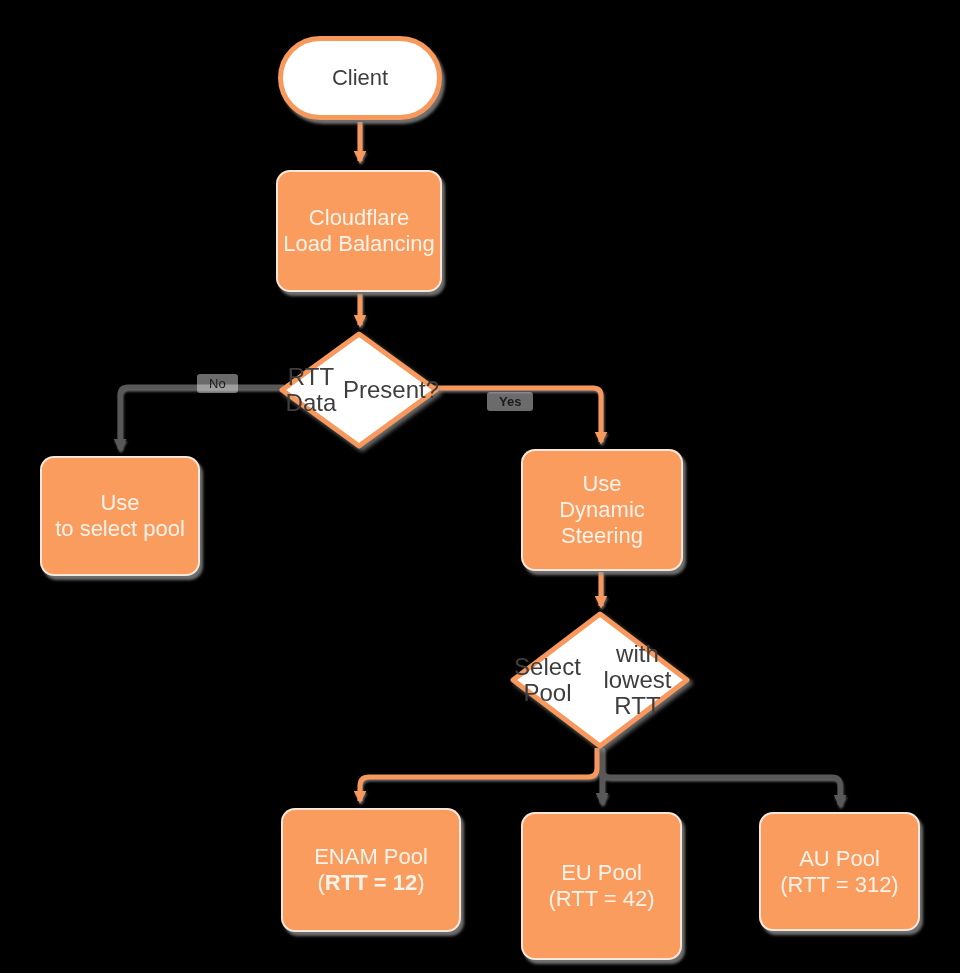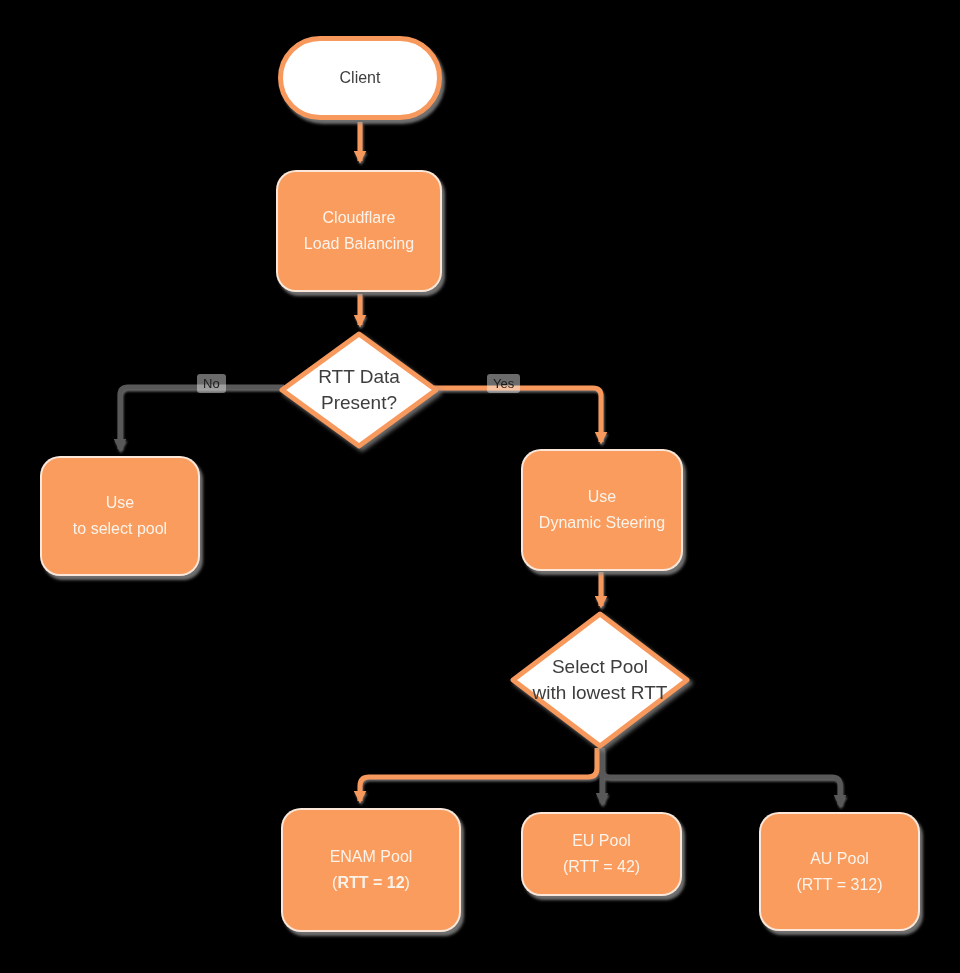--- a/index.html
+++ b/index.html
@@ -12,51 +12,51 @@
   }
   #connectors {
     position: absolute; left: 0; top: 0; z-index: 1;
   }
   .node {
     position: absolute; z-index: 2;
     display: flex; flex-direction: column;
     align-items: center; justify-content: center;
     text-align: center;
     box-sizing: border-box;
-    font-size: 16px; line-height: 26px;
+    font-size: 22px; line-height: 26px;
   }
   .box {
     background: #F99C5E;
     border: 2px solid rgba(250,244,238,0.85);
-    border-radius: 20px;
+    border-radius: 14px;
     color: #FBF3EA;
     box-shadow: 3px 4px 3px rgba(150,150,150,0.75);
   }
   .stadium {
     background: #FFFFFF;
     border: 5px solid #F7985C;
     border-radius: 42px;
     color: #3E3E3E;
     box-shadow: 3px 4px 3px rgba(150,150,150,0.75);
   }
   .diamond { position: absolute; z-index: 2; }
   .diamond svg { filter: drop-shadow(3px 3px 2px rgba(150,150,150,0.7)); display: block; }
   .dtext {
     position: absolute; inset: 0;
-    display: flex; flex-direction: column;
+    display: flex; flex-direction: row;
     align-items: center; justify-content: center;
     text-align: center;
-    color: #3E3E3E; font-size: 19px; line-height: 26px;
+    color: #3E3E3E; font-size: 24px; line-height: 26px;
   }
   .edge-label {
     position: absolute; z-index: 3;
     background: rgba(255,255,255,0.42);
     color: #1C1C1C;
     font-size: 13px; line-height: 15px;
-    padding: 2px 6px;
+    padding: 2px 12px;
     border-radius: 3px;
   }
   .bold { font-weight: bold; }
 </style>
 </head>
 <body>
 
 <svg id="connectors" width="960" height="973" viewBox="0 0 960 973">
   <defs>
     <marker id="arrow-o" viewBox="0 0 10 10" refX="8" refY="5" markerWidth="13" markerHeight="13" markerUnits="userSpaceOnUse" orient="auto">
@@ -94,21 +94,21 @@
   <svg width="160" height="118" viewBox="0 0 160 118">
     <polygon points="80,3 157,59 80,115 3,59" fill="#FFFFFF" stroke="#F7985C" stroke-width="5" stroke-linejoin="round"></polygon>
   </svg>
   <div class="dtext">
     <div>RTT Data</div>
     <div>Present?</div>
   </div>
 </div>
 
 <div class="edge-label" style="left:197px; top:374px;">No</div>
-<div class="edge-label" style="left:487px; top:374px;">Yes</div>
+<div class="edge-label" style="left:487px; top:392px;font-weight:bold;">Yes</div>
 
 <div class="node box" style="left:40px; top:456px; width:160px; height:120px;">
   <div>Use</div>
   <div>to select pool</div>
 </div>
 
 <div class="node box" style="left:521px; top:449px; width:162px; height:122px;">
   <div>Use</div>
   <div>Dynamic Steering</div>
 </div>
@@ -123,21 +123,21 @@
   </div>
 </div>
 
 <div class="node box" style="left:281px; top:808px; width:180px; height:124px;">
   <div>ENAM Pool</div>
   <div>
     <span>(</span><span class="bold">RTT = 12</span><span>)</span>
   </div>
 </div>
 
-<div class="node box" style="left:521px; top:812px; width:161px; height:84px;">
+<div class="node box" style="left:521px; top:812px; width:161px; height:148px;">
   <div>EU Pool</div>
   <div>(RTT = 42)</div>
 </div>
 
 <div class="node box" style="left:759px; top:812px; width:161px; height:119px;">
   <div>AU Pool</div>
   <div>(RTT = 312)</div>
 </div>
 
 </body></html>

